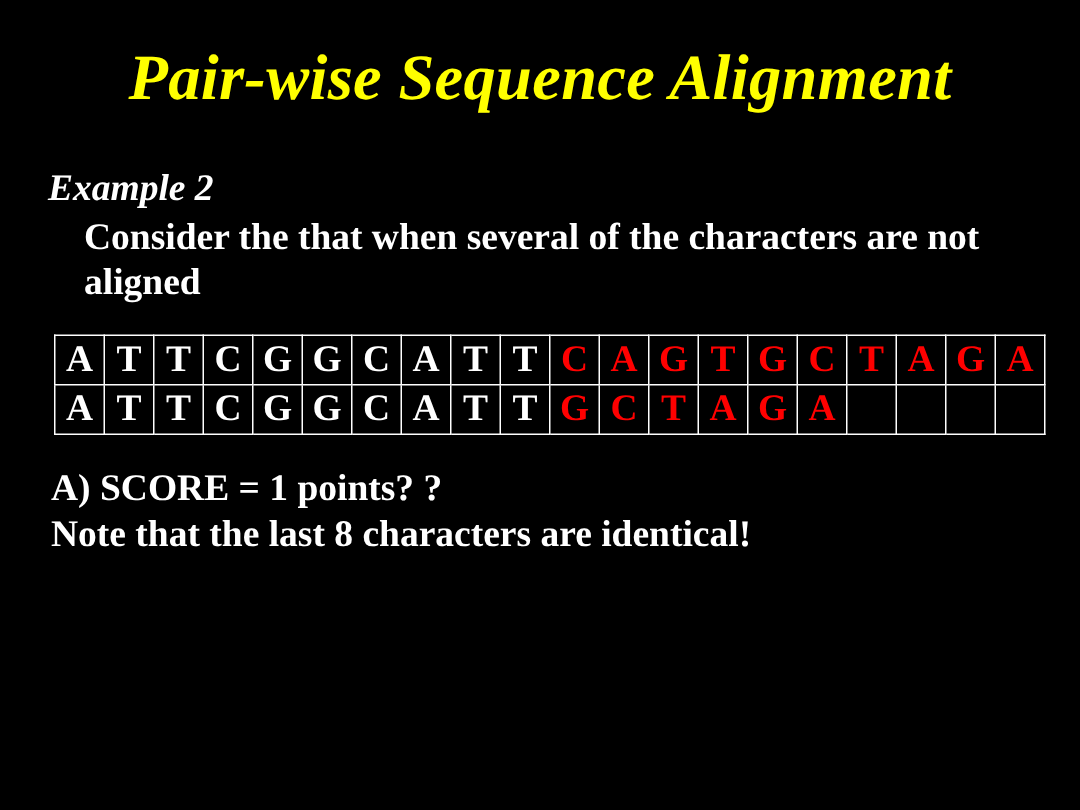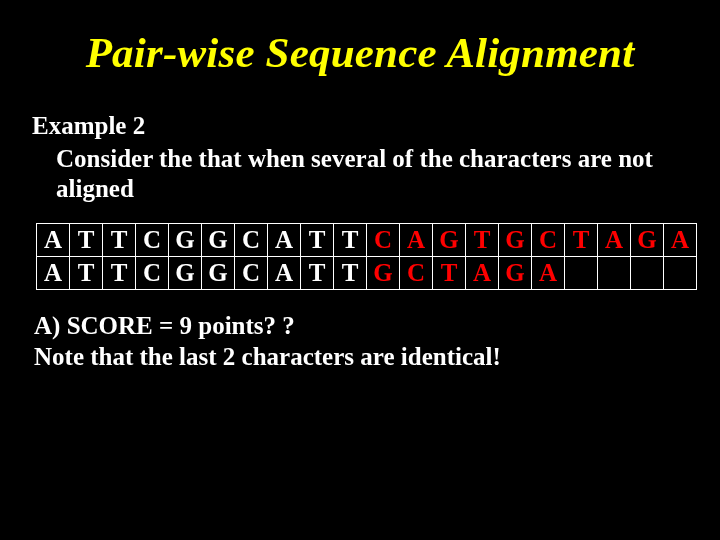--- a/index.html
+++ b/index.html
@@ -28,20 +28,21 @@
     letter-spacing: 0.2px;
   }
   .body {
     color: #fff;
     font-size: 25px;
     font-weight: bold;
     line-height: 1.22;
   }
   .ex-label {
     margin: 0 0 2px 0;
+    font-style: italic;
   }
   .ex-text {
     margin: 0 0 18px 24px;
   }
   .align-table {
     border-collapse: collapse;
     margin: 6px 0 20px 4px;
     width: 650px;
     table-layout: fixed;
   }
@@ -121,17 +122,17 @@
           <td class="r">A</td>
           <td class="w"></td>
           <td class="w"></td>
           <td class="w"></td>
           <td class="w"></td>
         </tr>
       </tbody>
   </table>
 
   <div class="after-block">
-    <p class="after-line">A) SCORE = 9 points? ?</p>
-    <p class="after-line">Note that the last 2 characters are identical!</p>
+    <p class="after-line">A) SCORE = 1 points? ?</p>
+    <p class="after-line">Note that the last 8 characters are identical!</p>
   </div>
 
 </div>
 
 </body></html>

